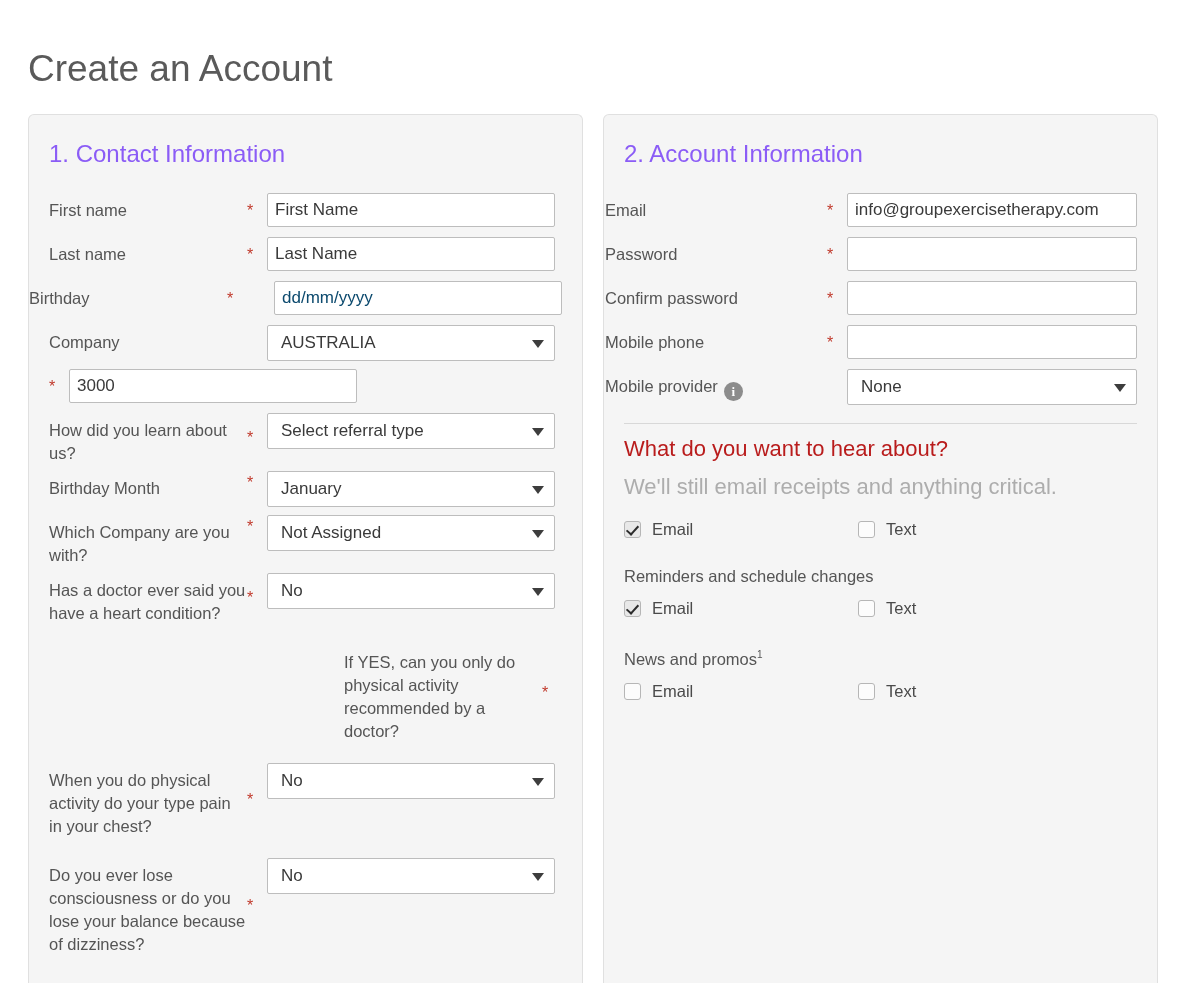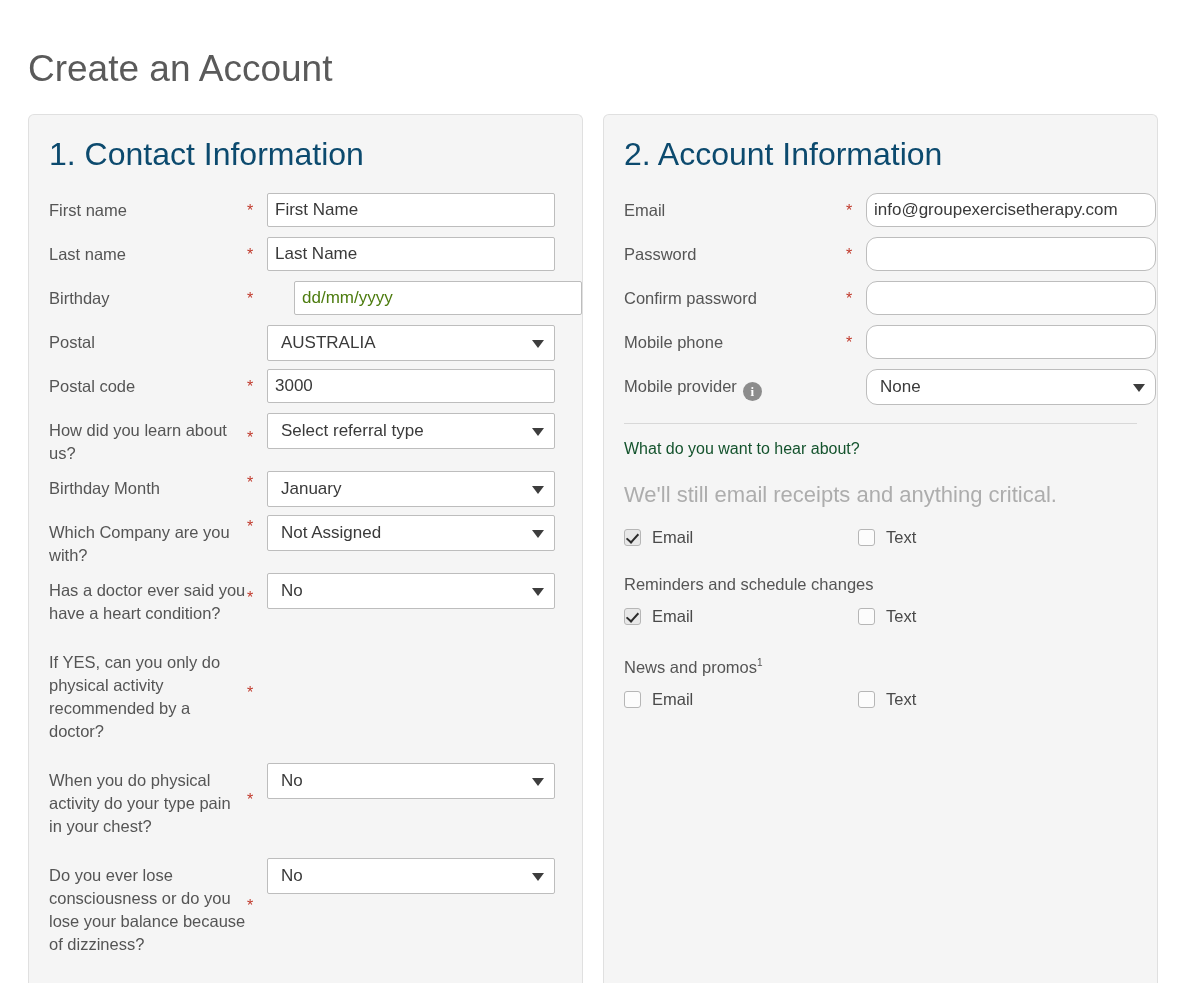--- a/index.html
+++ b/index.html
@@ -41,31 +41,32 @@
     background: #f5f5f5;
     border: 1px solid #e0e0e0;
     border-bottom: none;
     border-radius: 6px 6px 0 0;
     padding: 22px 20px 0 20px;
     height: 869px;
     overflow: hidden;
     position: relative;
   }
   .panel-title {
-    font-size: 32px;
+    font-size: 24px;
     font-weight: 400;
-    color: #0c4a6e;
+    color: #8b5cf6;
     margin: 0 0 22px 0;
     line-height: 34px;
   }
   .field-row {
     display: flex;
     align-items: flex-start;
     margin-bottom: 6px;
     min-height: 38px;
+    justify-content: flex-end;
   }
   .field-label {
     width: 198px;
     flex: 0 0 198px;
     font-size: 16.5px;
     color: #555;
     line-height: 23px;
     padding-top: 6px;
   }
   .req {
@@ -87,21 +88,21 @@
     border-radius: 2px;
     font-size: 17px;
     color: #3a3a3a;
     padding: 0 7px;
     line-height: 32px;
     font-family: "Liberation Sans", sans-serif;
     white-space: nowrap;
     overflow: hidden;
     display: block;
   }
-  .txtbox.ph { color: #4d7c0f; margin-left: 27px; }
+  .txtbox.ph { color: #0c4a6e; margin-left: 27px; }
   .txtbox.empty { color: transparent; }
   .selbox {
     width: 288px;
     height: 36px;
     background: #fff;
     border: 1px solid #bdbdbd;
     border-radius: 2px;
     font-size: 17px;
     color: #3a3a3a;
     padding: 0 28px 0 13px;
@@ -115,21 +116,21 @@
     right: 10px;
     top: 50%;
     margin-top: -3px;
     width: 0; height: 0;
     border-left: 6px solid transparent;
     border-right: 6px solid transparent;
     border-top: 8px solid #3d3d3d;
   }
   
   .panel2 .field-label { width: 222px; flex: 0 0 222px; }
-  .panel2 .txtbox, .panel2 .selbox { width: 290px; border-radius: 11px; }
+  .panel2 .txtbox, .panel2 .selbox { width: 290px; }
 
   .info-icon {
     display: inline-block;
     width: 19px; height: 19px;
     border-radius: 50%;
     background: #8c8c8c;
     color: #fff;
     font-size: 13px;
     font-weight: bold;
     text-align: center;
@@ -137,23 +138,23 @@
     vertical-align: -4px;
     margin-left: 6px;
     font-family: "Liberation Serif", serif;
   }
   .divider {
     border: none;
     border-top: 1px solid #d8d8d8;
     margin: 16px 0 14px 0;
   }
   .pref-heading {
-    font-size: 16px;
-    color: #14532d;
-    margin-bottom: 24px;
+    font-size: 22px;
+    color: #b91c1c;
+    margin-bottom: 16px;
     line-height: 22px;
   }
   .pref-sub {
     font-size: 22px;
     color: #adadad;
     margin-bottom: 22px;
     line-height: 22px;
   }
   .pref-group-label {
     font-size: 16.5px;
@@ -224,32 +225,31 @@
 
       <div class="field-row">
         <div class="field-label">Birthday</div>
         <div class="req align-mid">*</div>
         <div class="ctrl">
           <div class="txtbox ph">dd/mm/yyyy</div>
         </div>
       </div>
 
       <div class="field-row">
-        <div class="field-label">Postal</div>
+        <div class="field-label">Company</div>
         <div class="req align-mid"></div>
         <div class="ctrl">
           <div class="selbox">
             <span>AUSTRALIA</span>
             <span class="arrow"></span>
           </div>
         </div>
       </div>
 
       <div class="field-row">
-        <div class="field-label">Postal code</div>
         <div class="req align-mid">*</div>
         <div class="ctrl">
           <div class="txtbox">3000</div>
         </div>
       </div>
 
       <div class="field-row">
         <div class="field-label">How did you learn about us?</div>
         <div class="req align-mid">*</div>
         <div class="ctrl">

